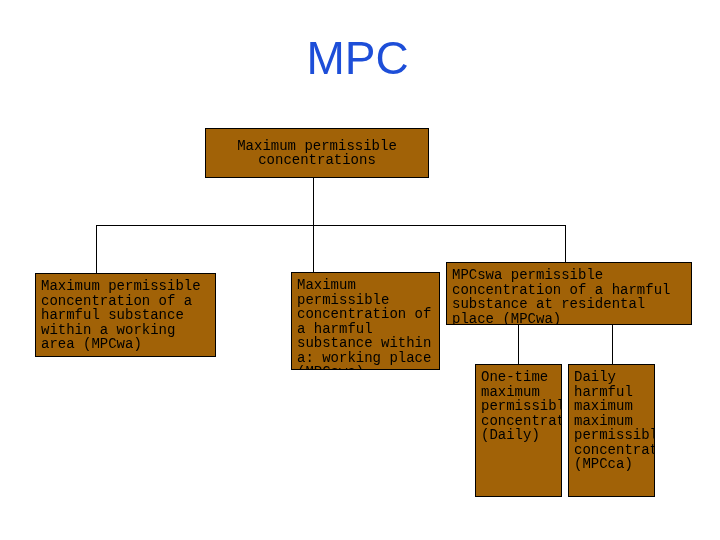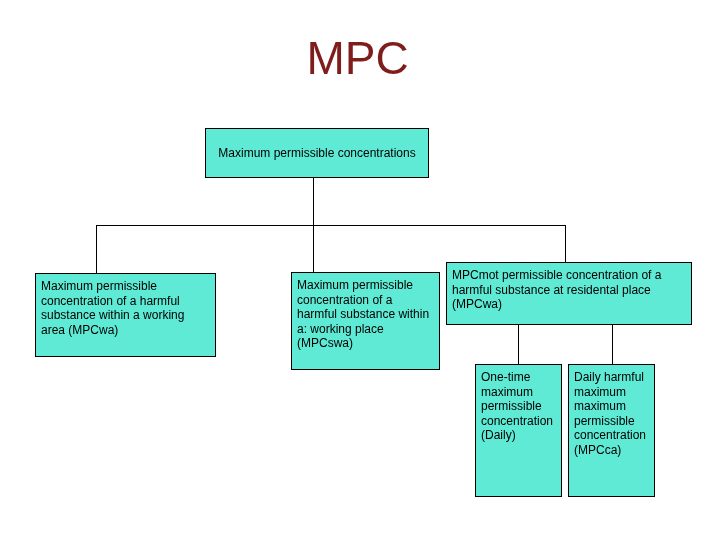--- a/index.html
+++ b/index.html
@@ -19,34 +19,34 @@
     overflow: hidden;
   }
   #slide-title {
     position: absolute;
     left: 0;
     top: 30px;
     width: 715px;
     text-align: center;
     font-size: 46px;
     line-height: 56px;
-    color: #7f1d1d;
+    color: #1d4ed8;
     font-weight: normal;
     letter-spacing: 0px;
     font-family: "Liberation Sans", sans-serif;
   }
   .node {
     position: absolute;
     box-sizing: border-box;
     border: 1px solid #000000;
-    background: #5eead4;
+    background: #a16207;
     color: #000000;
-    font-size: 12px;
+    font-size: 14px;
     line-height: 14.5px;
-    font-family: Liberation Sans, sans-serif;
+    font-family: Liberation Mono, monospace;
     white-space: pre-line;
     overflow: hidden;
   }
   .node.center {
     text-align: center;
     display: flex;
     align-items: center;
     justify-content: center;
   }
   .node.leftalign {
@@ -79,19 +79,19 @@
 
   <div class="connector v" style="left:518px; top:325px; height:39px;"></div>
   <div class="connector v" style="left:612px; top:325px; height:39px;"></div>
 
   <div class="node center" style="left:205px; top:128px; width:224px; height:50px;">Maximum permissible concentrations</div>
 
   <div class="node leftalign" style="left:35px; top:273px; width:181px; height:84px;">Maximum permissible concentration of a harmful substance within a working area  (MPCwa)</div>
 
   <div class="node leftalign" style="left:269px; top:272px; width:149px; height:98px;margin-left:22px;">Maximum permissible concentration of a harmful substance within a: working place (MPCswa)</div>
 
-  <div class="node leftalign" style="left:446px; top:262px; width:246px; height:63px;">MPCmot permissible concentration of a harmful substance at residental place (MPCwa)</div>
+  <div class="node leftalign" style="left:446px; top:262px; width:246px; height:63px;">MPCswa permissible concentration of a harmful substance at residental place (MPCwa)</div>
 
   <div class="node leftalign" style="left:475px; top:364px; width:87px; height:133px;">One-time maximum permissible concentration (Daily)</div>
 
   <div class="node leftalign" style="left:568px; top:364px; width:87px; height:133px;">Daily harmful maximum maximum permissible concentration (MPCca)</div>
 
 </div>
 
 </body></html>

